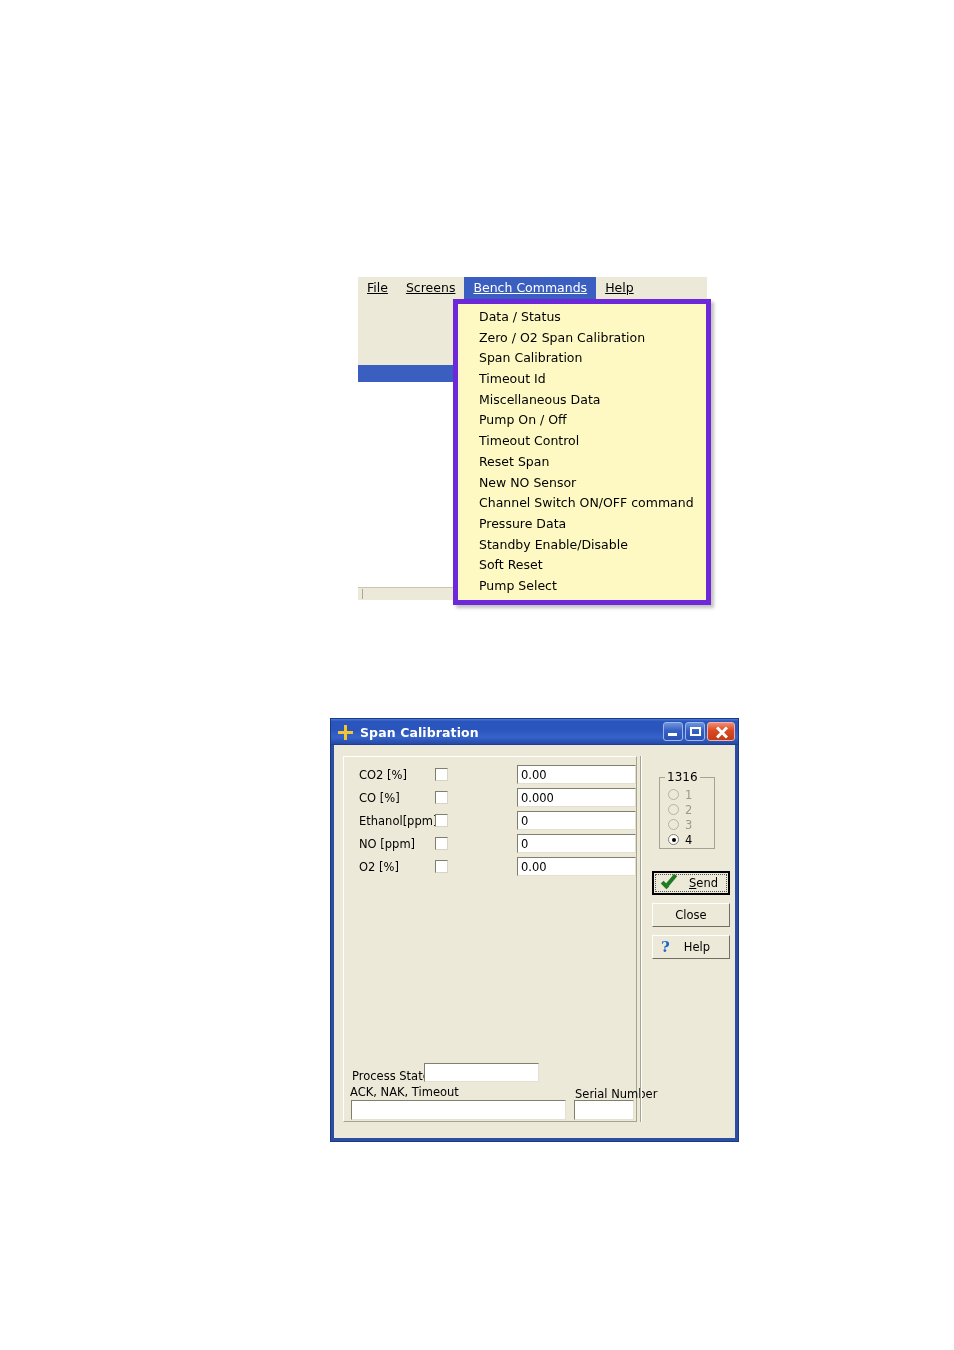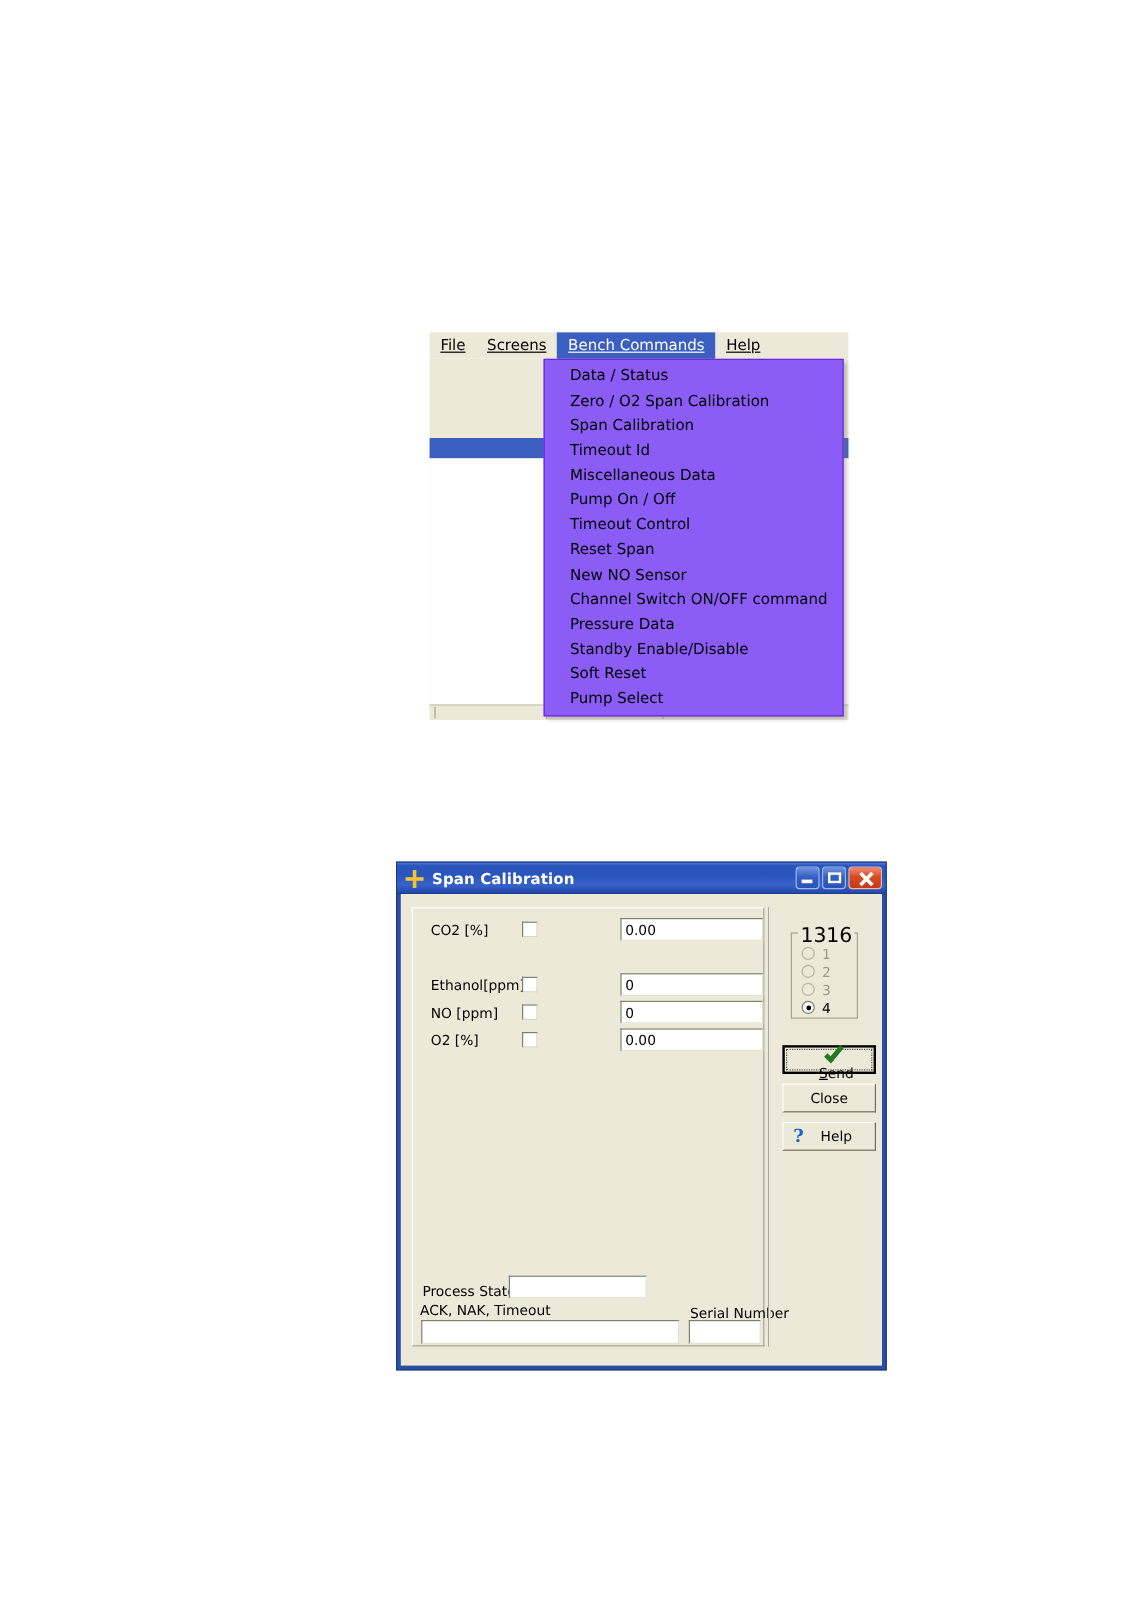--- a/index.html
+++ b/index.html
@@ -89,22 +89,22 @@
     height: 10px;
     background: #aaa79a;
   }
 
   
   #menu-popup {
     position: absolute;
     left: 453px;
     top: 299px;
     width: 248px;
-    background: #8b5cf6;
-    border: 1px solid #6d28d9;
+    background: #fef9c3;
+    border: 5px solid #6d28d9;
     padding: 3px 0 3px 0;
     box-shadow: 3px 3px 3px rgba(120,120,110,0.45);
     z-index: 20;
   }
   .menu-item {
     font-size: 12.5px;
     color: #000;
     line-height: 20.7px;
     height: 20.7px;
     padding-left: 21px;
@@ -343,21 +343,21 @@
     height: 72px;
     border: 1px solid #a6a391;
     box-sizing: border-box;
   }
   #group-1316-title {
     position: absolute;
     left: 5px;
     top: -8px;
     background: #ece9d8;
     padding: 0 2px;
-    font-size: 17px;
+    font-size: 12px;
     color: #000;
   }
   .radio-row {
     position: absolute;
     left: 8px;
     height: 15px;
     display: flex;
     align-items: center;
     gap: 6px;
   }
@@ -403,21 +403,20 @@
     color: #000;
     display: flex;
     align-items: center;
     justify-content: center;
     cursor: pointer;
   }
   #btn-send {
     top: 126px;
     border: 2px solid #000000;
     justify-content: flex-start;
-    flex-direction: column;
   }
   #btn-send .focus-ring {
     position: absolute;
     left: 1px; top: 1px; right: 1px; bottom: 1px;
     border: 1px dotted #555;
   }
   #btn-send .check {
     position: relative;
     width: 17px; height: 14px;
     margin-left: 6px;
@@ -524,20 +523,25 @@
       <div id="ack-label">ACK, NAK, Timeout</div>
       <div id="ack-input"></div>
 
       <div id="serial-label">Serial Number</div>
       <div id="serial-input"></div>
     <div class="field-row" style="top: 8px;">
           <div class="field-label">CO2 [%]</div>
           <div class="field-check"></div>
           <div class="field-input">0.00</div>
         </div>
+        <div class="field-row" style="top: 31px;">
+          <div class="field-label">CO [%]</div>
+          <div class="field-check"></div>
+          <div class="field-input">0.000</div>
+        </div>
         <div class="field-row" style="top: 54px;">
           <div class="field-label">Ethanol[ppm]</div>
           <div class="field-check"></div>
           <div class="field-input">0</div>
         </div>
         <div class="field-row" style="top: 77px;">
           <div class="field-label">NO [ppm]</div>
           <div class="field-check"></div>
           <div class="field-input">0</div>
         </div>

